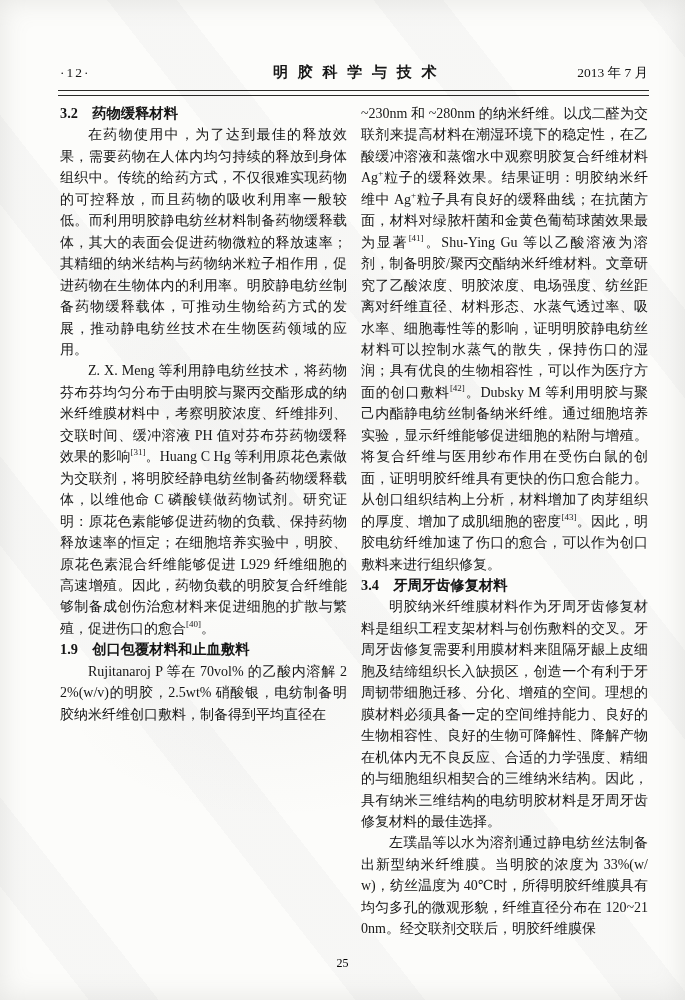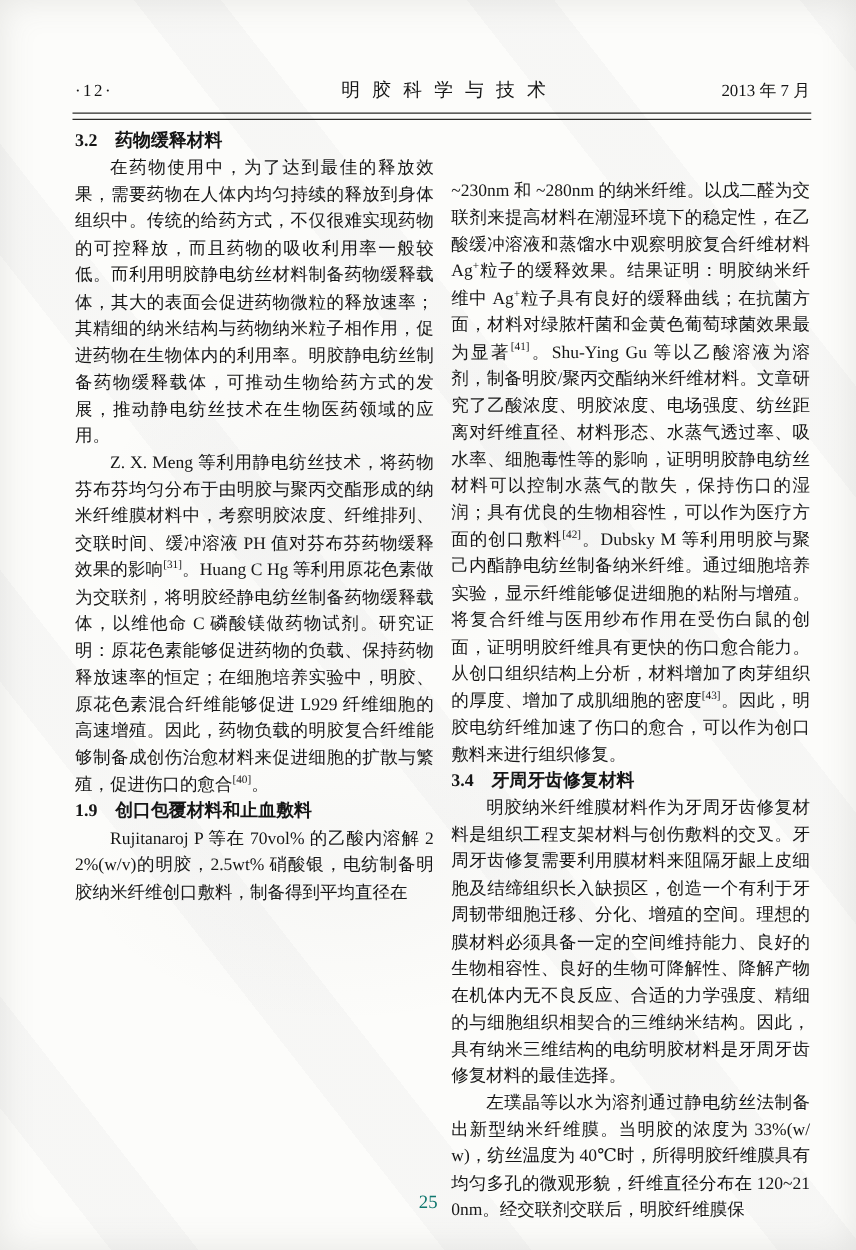--- a/index.html
+++ b/index.html
@@ -22,46 +22,46 @@
         transparent 125px 210px),
       radial-gradient(ellipse 340px 190px at 46% 40%, rgba(120,120,130,.05), transparent 70%),
       radial-gradient(ellipse 300px 170px at 40% 70%, rgba(120,120,130,.04), transparent 70%);
   }
   header.pagehead{
     position:absolute;top:63px;left:60px;right:37px;
     display:flex;justify-content:space-between;align-items:center;
     font-size:13.5px;white-space:nowrap;
   }
   .pageno-left{letter-spacing:2px;}
-  .journal-title{font-size:15px;letter-spacing:3px;font-weight:400;padding-left:45px;}
+  .journal-title{font-size:15px;letter-spacing:3px;font-weight:700;padding-left:45px;}
   .issue-date{font-size:13.5px;}
   .head-rule{
     position:absolute;top:90px;left:58px;right:36px;height:3.5px;
     border-top:1.6px solid #2b2b28;border-bottom:1.6px solid #2b2b28;
   }
   main.cols{
     position:absolute;top:103px;left:60px;right:37px;
     display:flex;gap:14px;
   }
   .col{
     flex:1;min-width:0;
     font-size:14px;line-height:21.45px;
     text-align:justify;
     word-break:break-all;
   }
   .col h3.heading{
     margin:0;padding:0;
     font-size:14.3px;font-weight:bold;line-height:21.45px;
   }
   .col p.para{margin:0;padding:0;text-indent:2em;}
-  .col p.para.noindent{text-indent:0;margin-top:40px;}
+  .col p.para.noindent{text-indent:0;}
   .col sup{font-size:9px;line-height:0;vertical-align:super;letter-spacing:0;}
   footer.pagefoot{
     position:absolute;left:0;right:0;bottom:29px;
-    text-align:center;font-size:15px;color:#0f766e;
+    text-align:center;font-size:12px;color:#000000;
   }
 </style>
 </head>
 <body>
 
 <div class="page">
   <div class="scan-texture"></div>
 
   <header class="pagehead">
     <span class="pageno-left">·12·</span>

